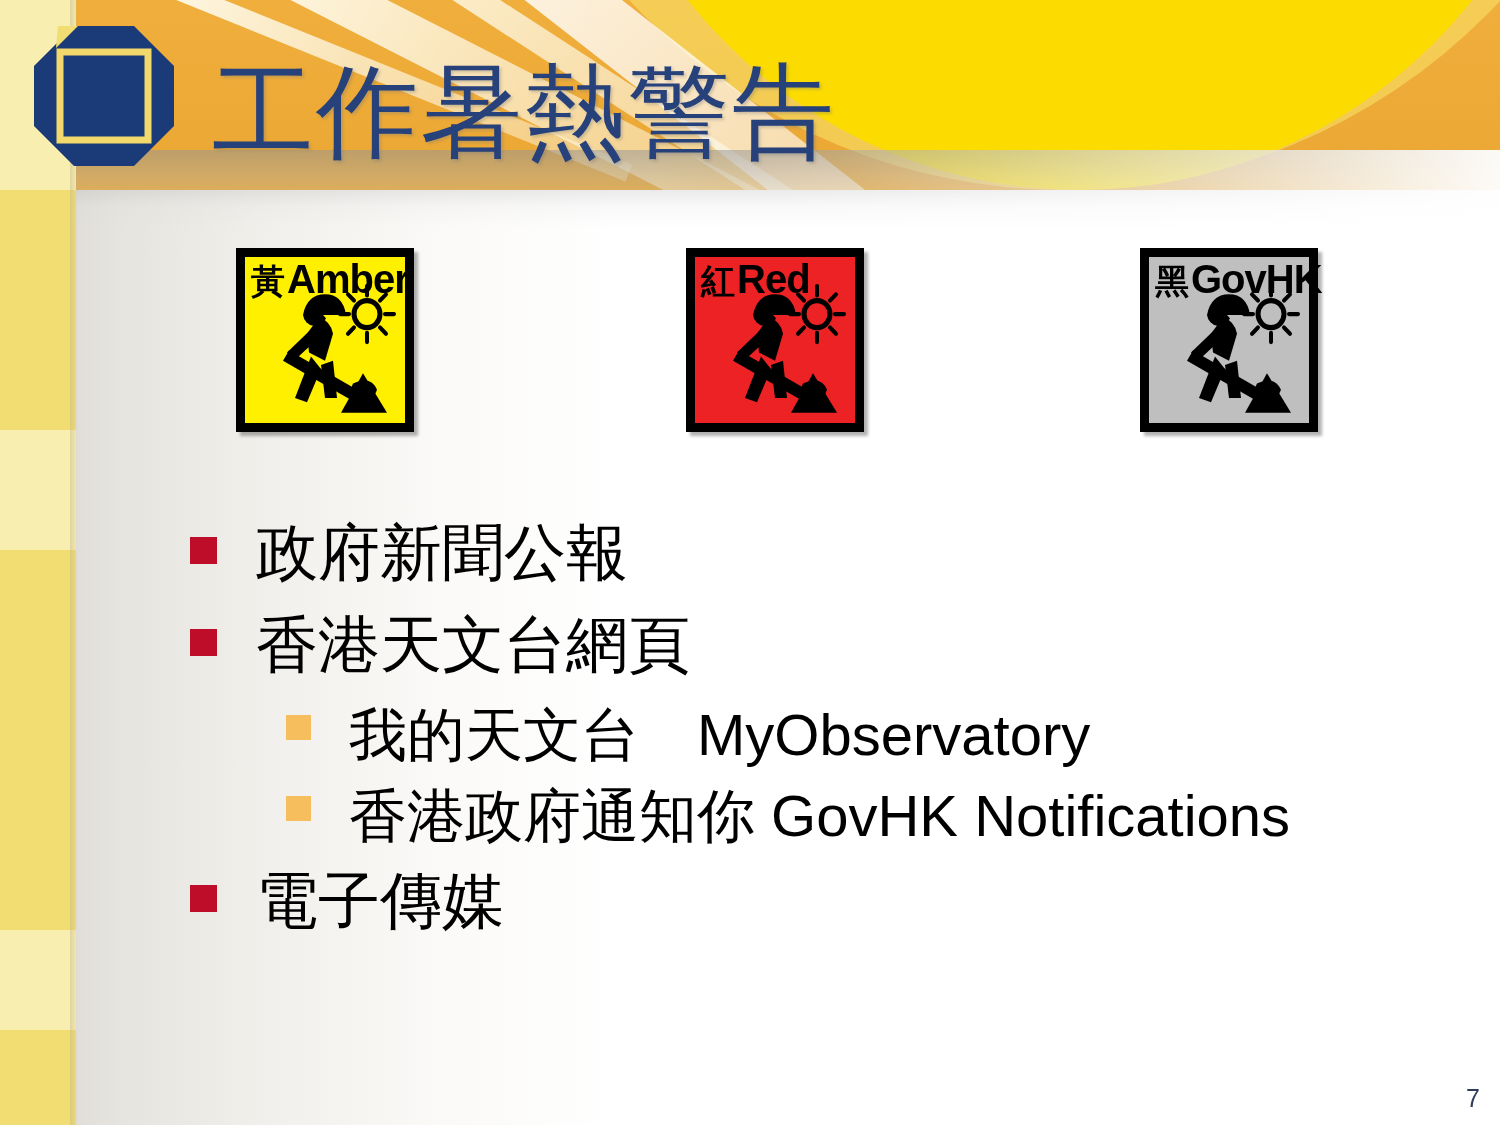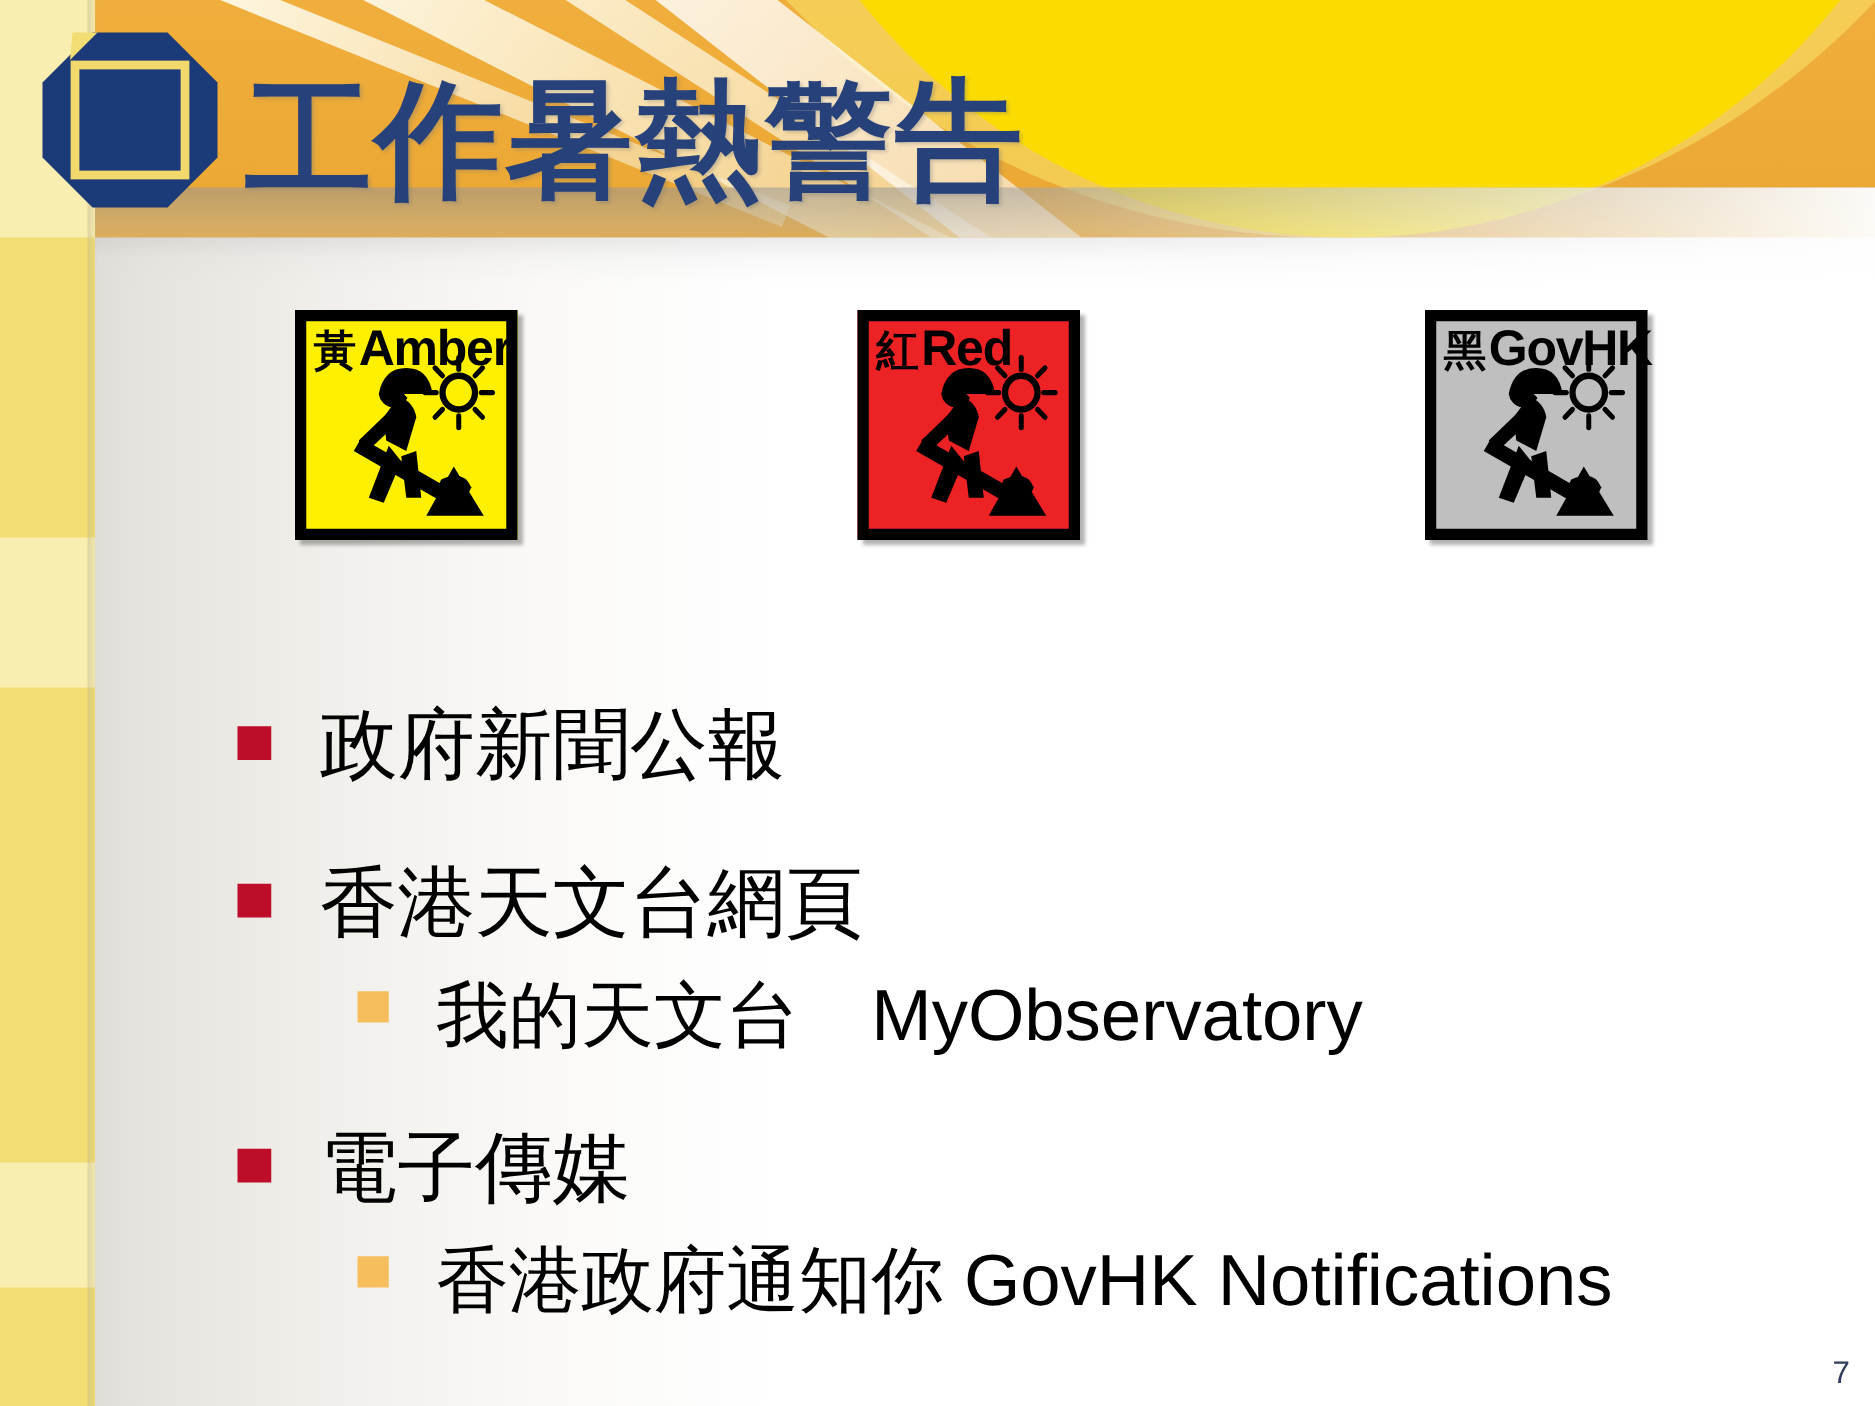--- a/index.html
+++ b/index.html
@@ -96,23 +96,23 @@
   
   #logo {
     position: absolute;
     left: 30px; top: 22px;
     width: 148px; height: 148px;
   }
 
   
   #title {
     position: absolute;
-    left: 196px; top: 56px;
+    left: 212px; top: 56px;
     font-size: 102px;
-    font-weight: bold;
+    font-weight: normal;
     color: #27417b;
     letter-spacing: 2px;
     line-height: 1.1;
     white-space: nowrap;
     text-shadow: 2px 2px 3px rgba(120,120,120,.35);
   }
 
   
   .signal {
     position: absolute;
@@ -145,21 +145,21 @@
   
   #bullets {
     position: absolute;
     left: 190px; top: 512px;
     width: 1260px;
   }
   .blt {
     display: flex;
     align-items: flex-start;
   }
-  .blt.lvl1 { margin-bottom: 10px; margin-top: 44px; }
+  .blt.lvl1 { margin-bottom: 10px; }
   .blt.lvl2 { margin-bottom: 6px; padding-left: 96px; }
 
   .marker {
     flex: 0 0 auto;
     display: inline-block;
   }
   .marker-1 {
     width: 27px; height: 27px;
     background: #be0d28;
     margin-top: 25px;
@@ -350,27 +350,27 @@
       <span class="marker marker-1"></span>
       <span class="blt-text">香港天文台網頁</span>
     </div>
 
 
     <div class="blt lvl2">
       <span class="marker marker-2"></span>
       <span class="blt-text">我的天文台　MyObservatory</span>
     </div>
 
+    <div class="blt lvl2">
+      <span class="marker marker-2"></span>
+      <span class="blt-text">香港政府通知你 GovHK Notifications</span>
+    </div>
+
     <div class="blt lvl1">
       <span class="marker marker-1"></span>
       <span class="blt-text">電子傳媒</span>
     </div>
 
-    <div class="blt lvl2">
-      <span class="marker marker-2"></span>
-      <span class="blt-text">香港政府通知你 GovHK Notifications</span>
-    </div>
-
   </div>
 
   <div id="page-number">7</div>
 
 </div>
 
 </body></html>

